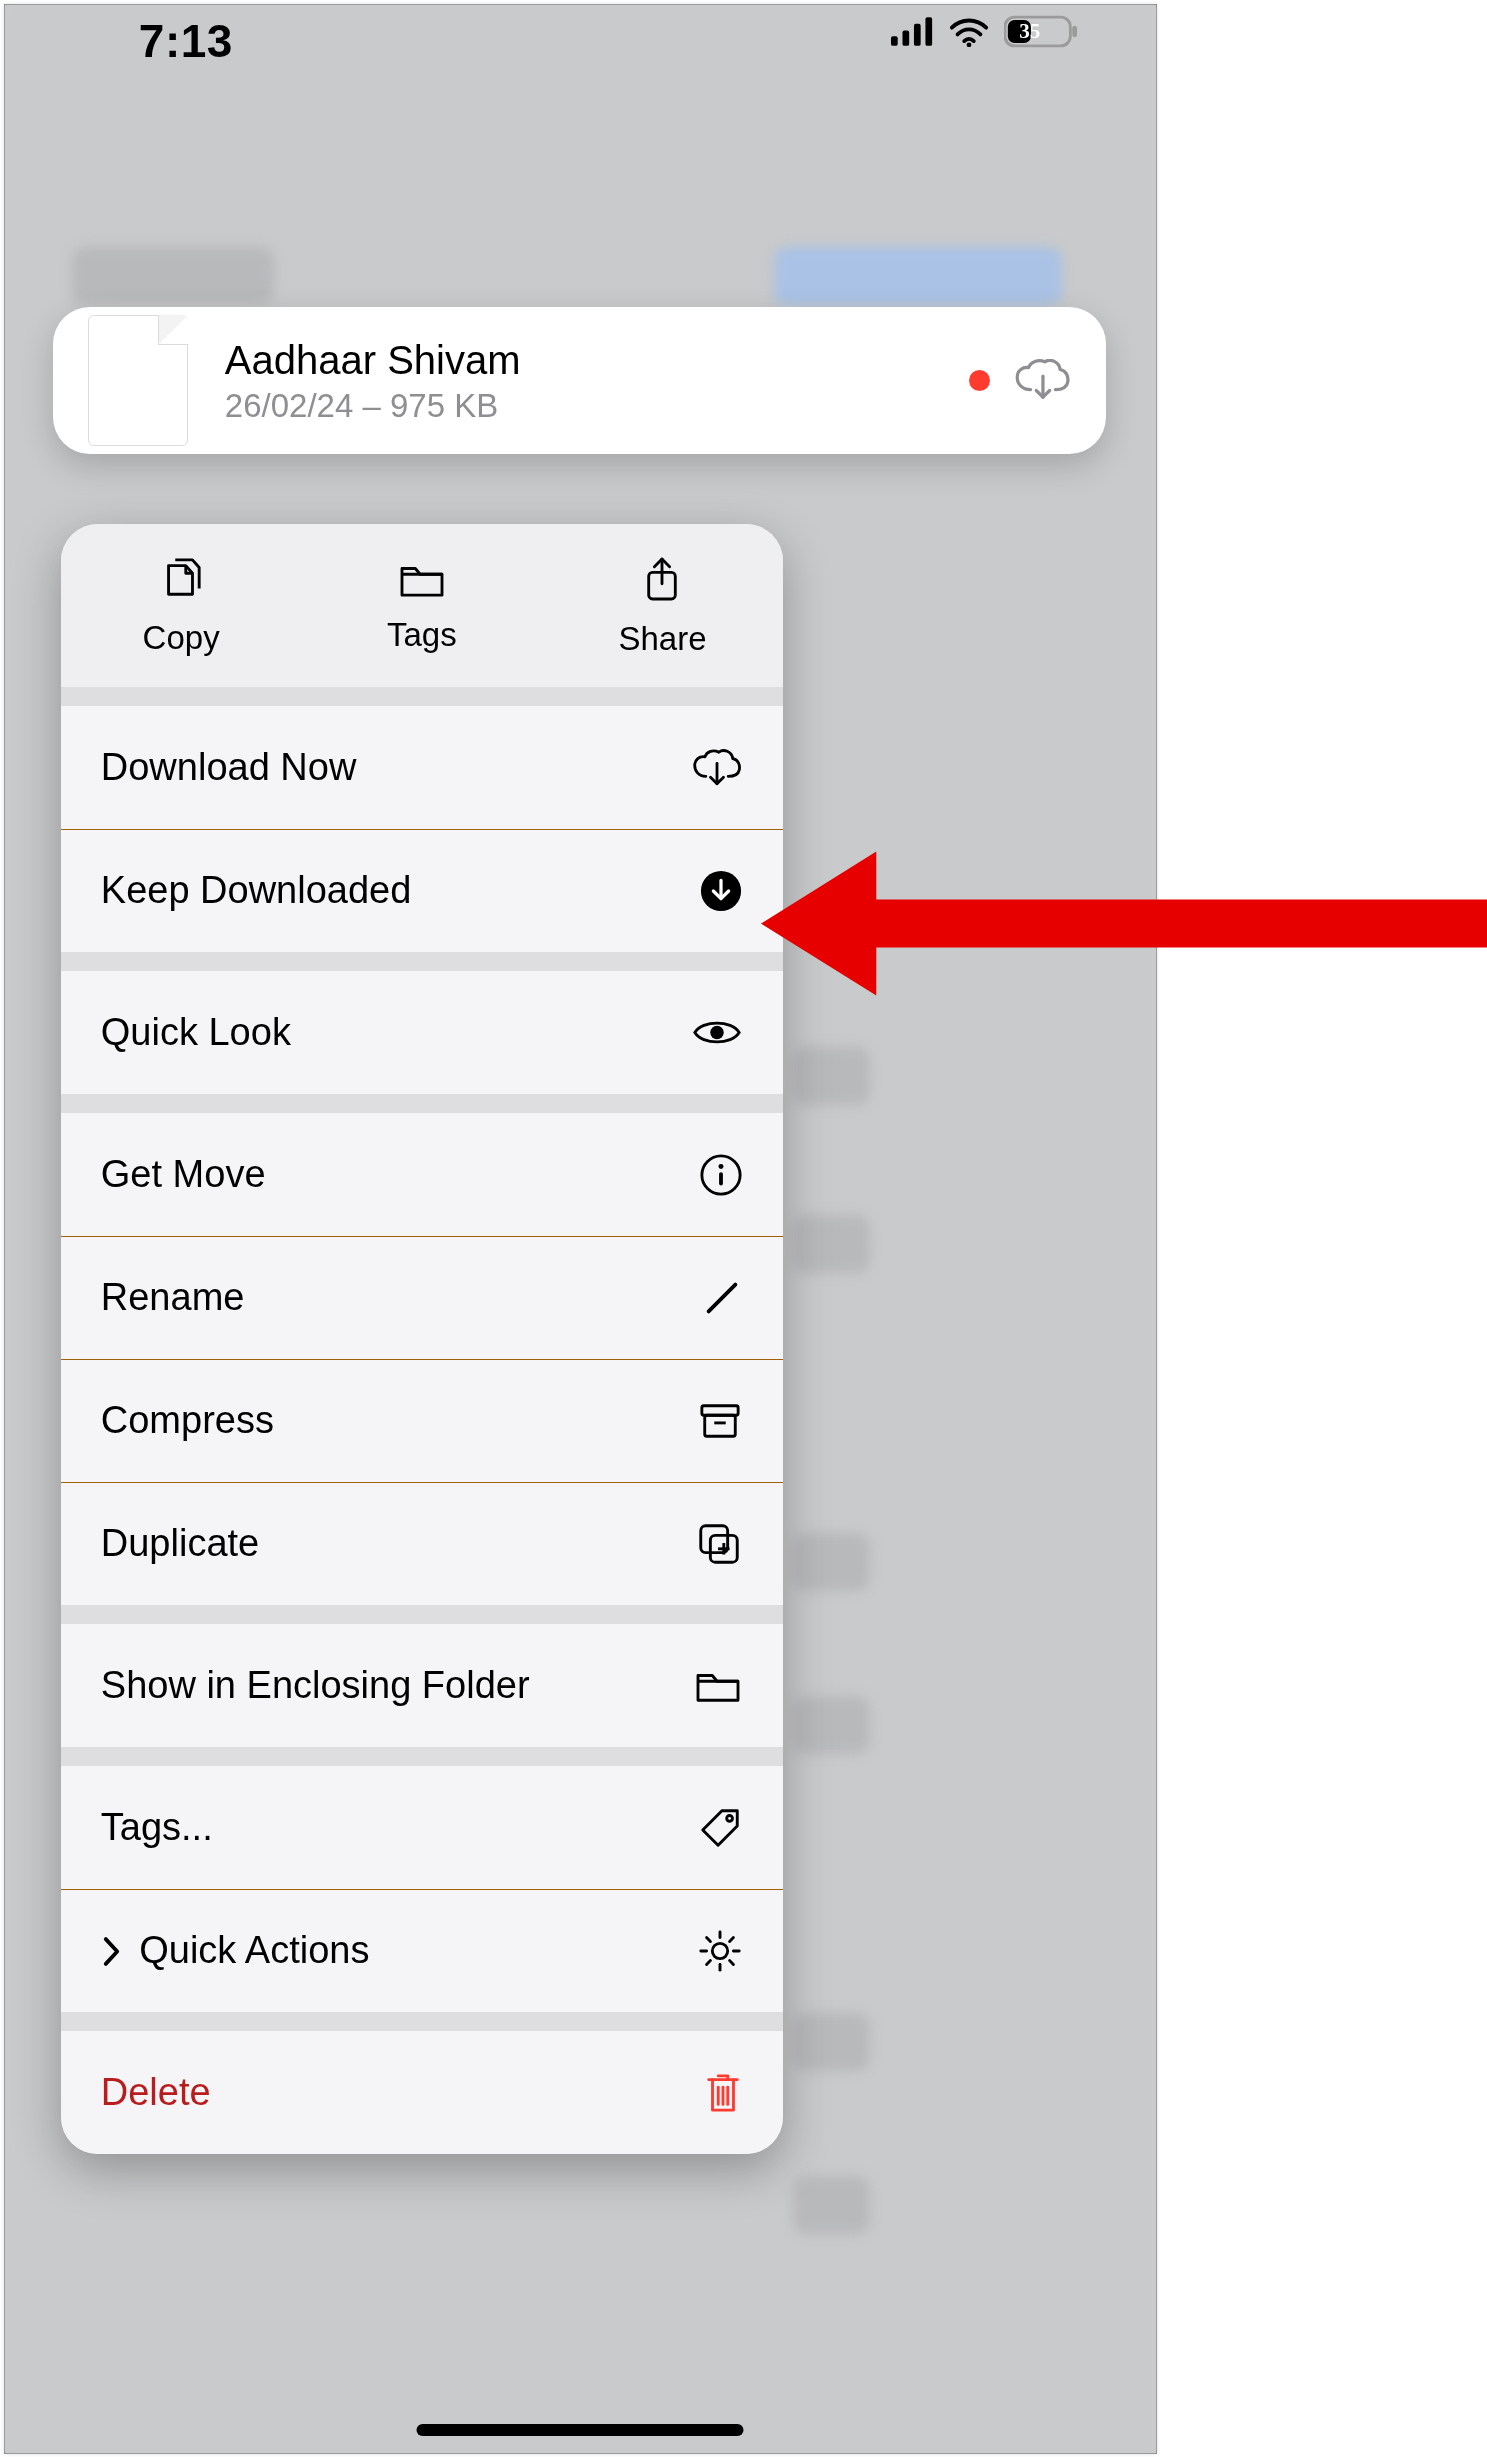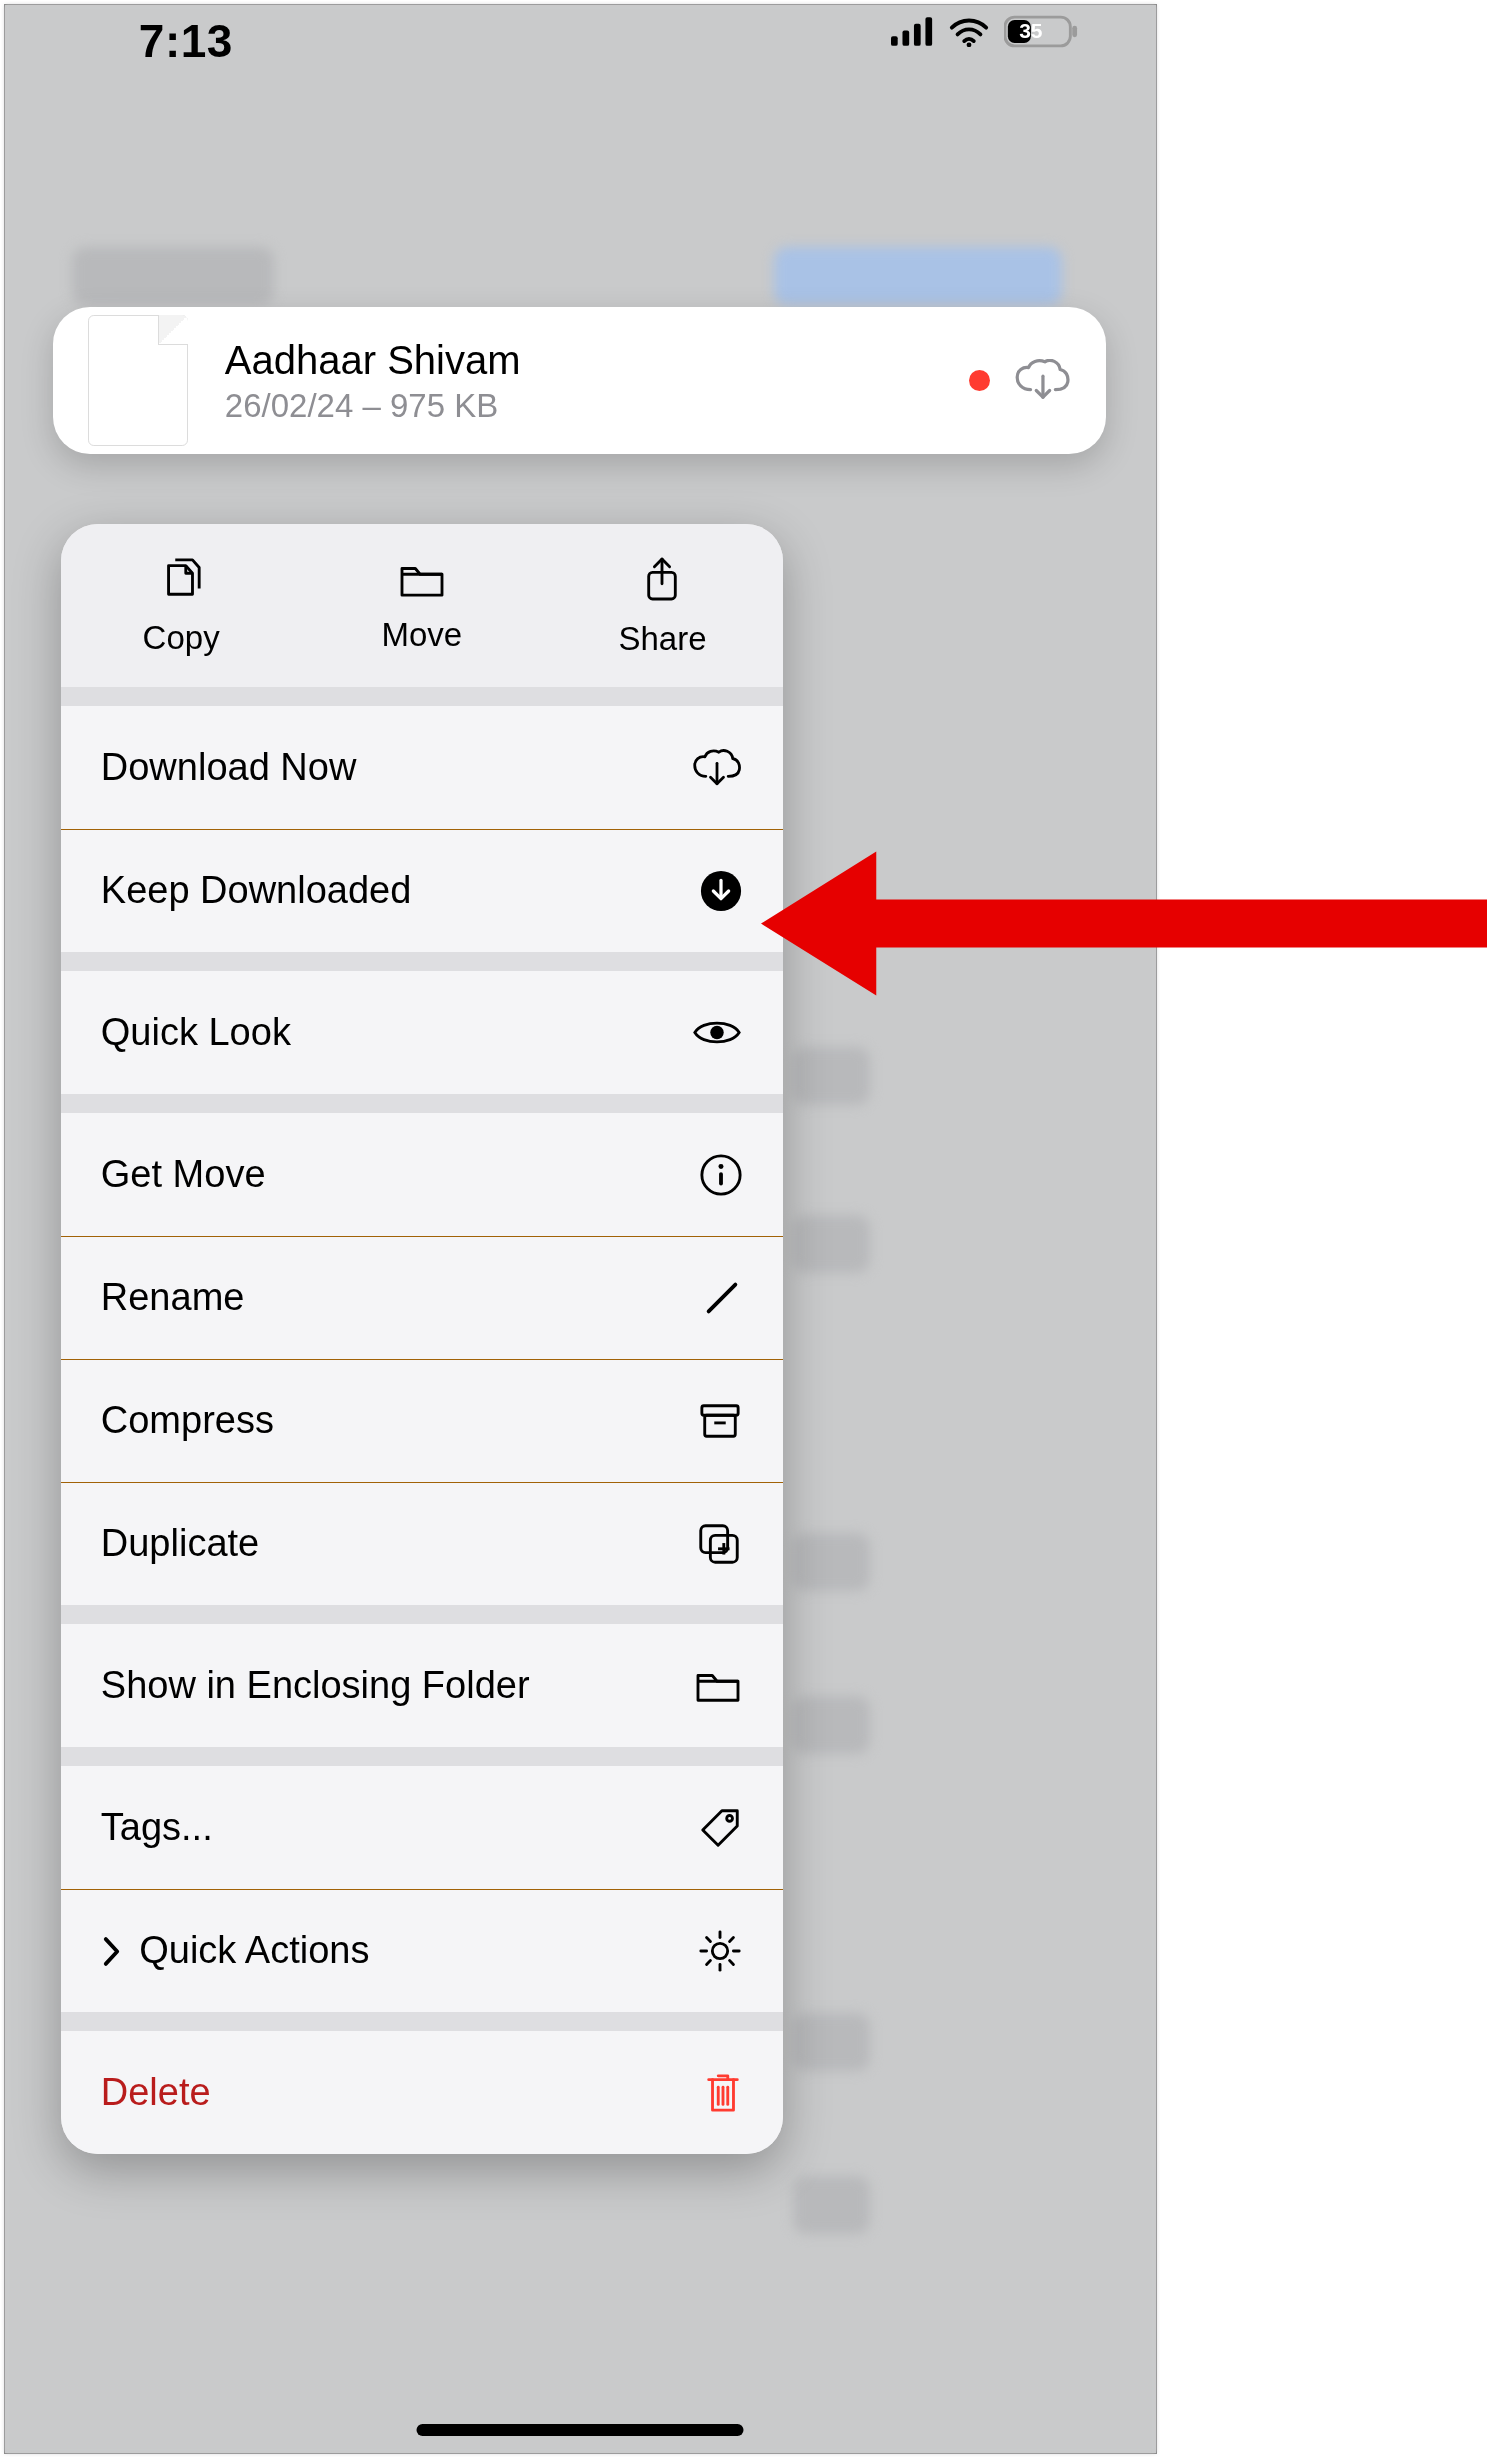--- a/index.html
+++ b/index.html
@@ -18,21 +18,21 @@
   }
   
   .status {
     position: absolute; top: 0; left: 0; right: 0; height: 125px;
     display: flex; align-items: flex-start; justify-content: space-between;
     padding: 0 77px 0 134px;
     z-index: 5;
     margin-top: 9px;
   }
   .time { font-size: 46px; font-weight: 700; color: #000; letter-spacing: 0.5px;}
-  .status-icons { display: flex; align-items: center; gap: 13.4px; }
+  .status-icons { display: flex; align-items: center; gap: 13.4px; font-family: Liberation Serif, serif; }
   .status-icons svg { display: block; }
   .battery-wrap { display:flex; align-items:center; }
   .battery-text { position:absolute; font-size:21px; font-weight:700; color:#fff; margin-left:15.4px; }
   
   
   .file-card {
     position: absolute; left: 48px; top: 302px; width: 1053px; height: 147px;
     background: #fff; border-radius: 37px;
     box-shadow: 0 11.5px 33px rgba(0,0,0,0.18);
     display: flex; align-items: center;
@@ -188,21 +188,21 @@
         </div>
         <div class="top-item">
           <span>
             <svg width="48" height="40" viewBox="0 0 50 42">
                 <g fill="none" stroke="#000" stroke-width="3" stroke-linejoin="round">
                   <path d="M4 10 h14 l5 6 h23 v22 h-42 z"></path>
                   <path d="M4 16 h42"></path>
                 </g>
               </svg>
           </span>
-          <span class="top-label">Move</span>
+          <span class="top-label">Tags</span>
         </div>
         <div class="top-item">
           <span>
             <svg width="38" height="48" viewBox="0 0 40 50">
                 <g fill="none" stroke="#000" stroke-width="3" stroke-linecap="round" stroke-linejoin="round">
                   <rect x="6" y="18" width="28" height="28" rx="4"></rect>
                   <line x1="20" y1="4" x2="20" y2="30"></line>
                   <polyline points="12,12 20,4 28,12"></polyline>
                 </g>
               </svg>

